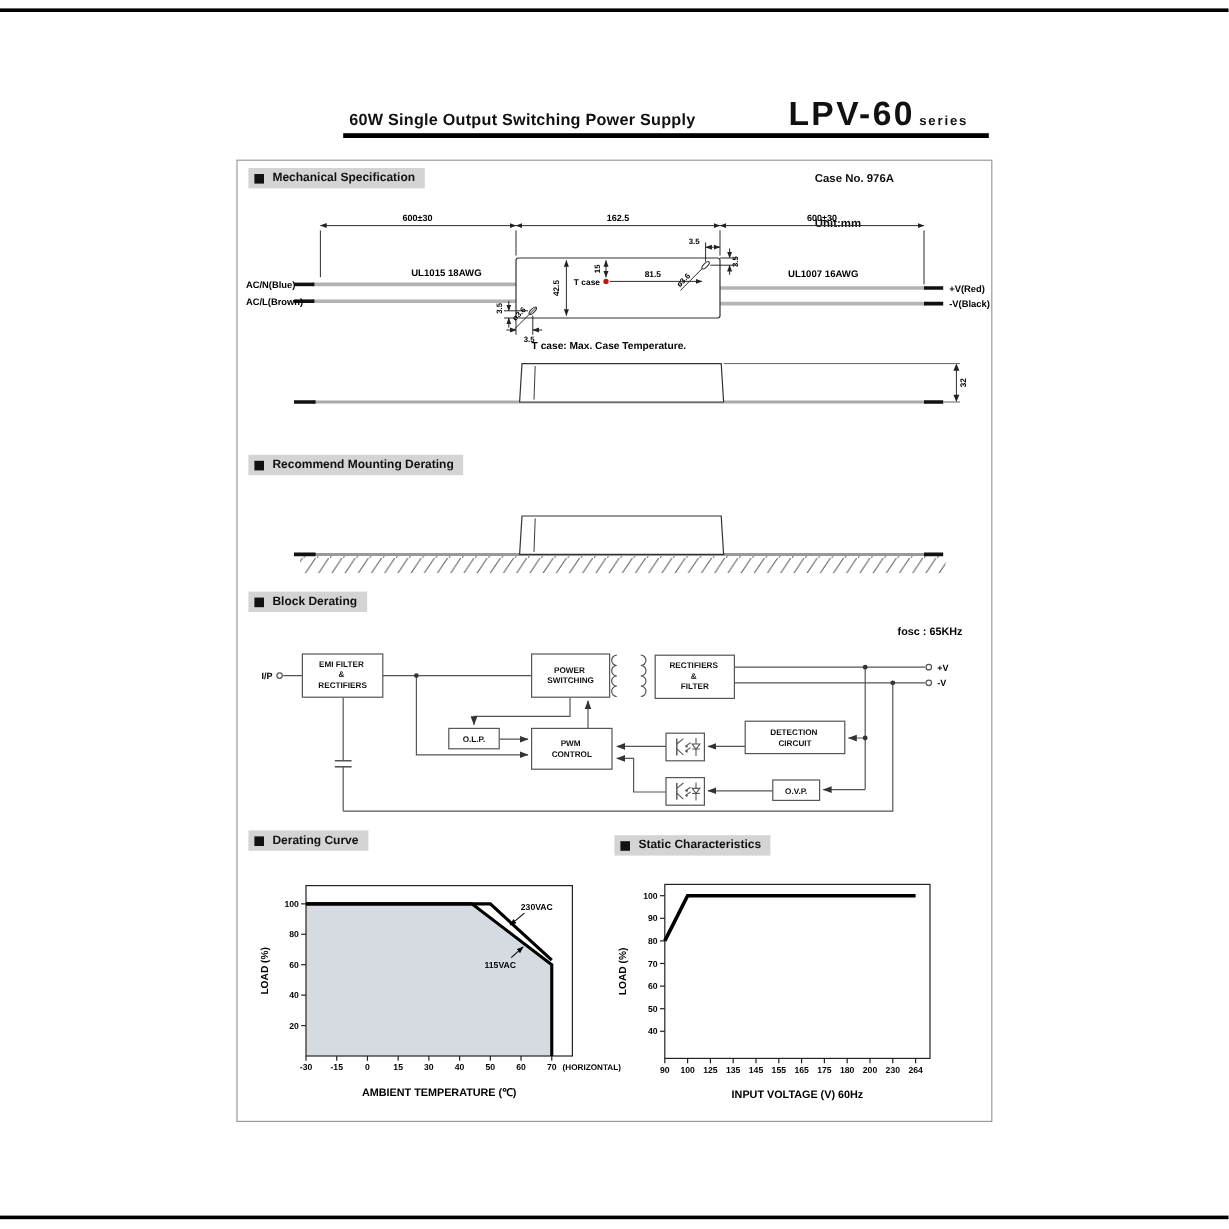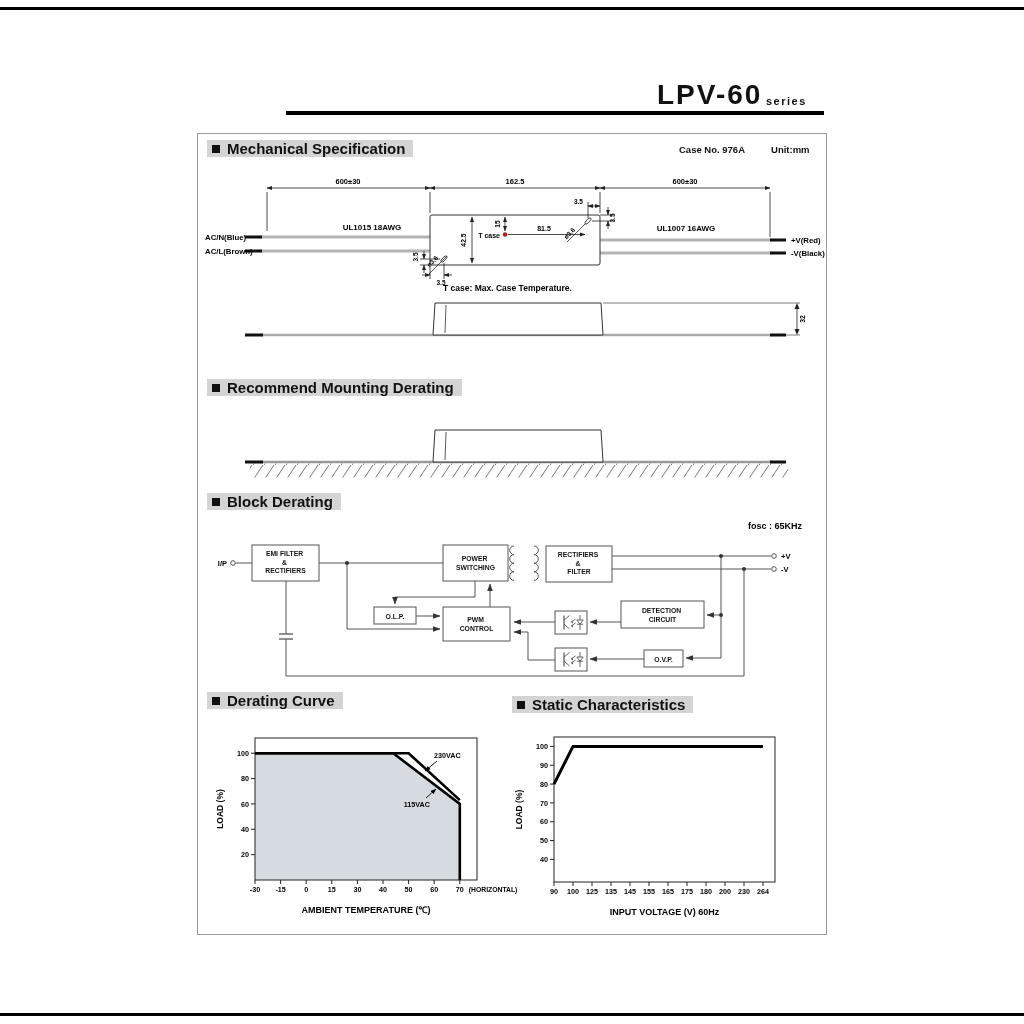--- a/index.html
+++ b/index.html
@@ -7,32 +7,33 @@
           font-family:"Liberation Sans",sans-serif;color:#111;overflow:hidden;}
   .abs{position:absolute;}
   svg{font-family:"Liberation Sans",sans-serif;}
   .edge{position:absolute;left:0;width:1024px;height:3px;background:#000;}
   .subtitle{position:absolute;left:291px;top:92px;font-size:13.5px;font-weight:bold;letter-spacing:.2px;}
   .series-big{position:absolute;left:657px;top:79px;font-size:28px;font-weight:bold;letter-spacing:2px;text-align:center;}
   .series-small{position:absolute;left:766px;top:95px;font-size:11px;font-weight:bold;letter-spacing:1.5px;}
   .header-rule{position:absolute;left:286px;top:111px;width:538px;height:3.5px;background:#000;}
   .frame{position:absolute;left:197px;top:133px;width:628px;height:800px;border:1px solid #9a9a9a;background:#fff;}
   .sec{position:absolute;background:#d4d4d4;height:17px;display:flex;align-items:center;
-       padding:0 8px 0 5px;font-weight:bold;font-size:15px;white-space:nowrap;}
+       padding:0 8px 0 5px;font-weight:bold;font-size:10px;white-space:nowrap;}
   .sq{width:8px;height:8px;background:#111;margin-right:7px;flex:0 0 auto;}
-  .caseno{position:absolute;left:679px;top:144px;font-size:9.5px;font-weight:bold;display:flex;gap:26px;}
+  .caseno{position:absolute;left:679px;top:144px;font-size:9.5px;font-weight:bold;display:flex;gap:26px;flex-direction:column;}
 </style>
 </head>
 <body>
 
 <div class="canvas">
 
   <div class="edge" style="top:7px"></div>
   <div class="edge" style="top:1013px"></div>
 
+  <div class="subtitle">60W Single Output Switching Power Supply</div>
   <div class="series-big">LPV-60</div>
   <div class="series-small">series</div>
   <div class="header-rule"></div>
 
   <div class="frame"></div>
 
   <div class="sec" style="left:207px;top:140px">
     <span class="sq"></span>
     <span>Mechanical Specification</span>
   </div>

